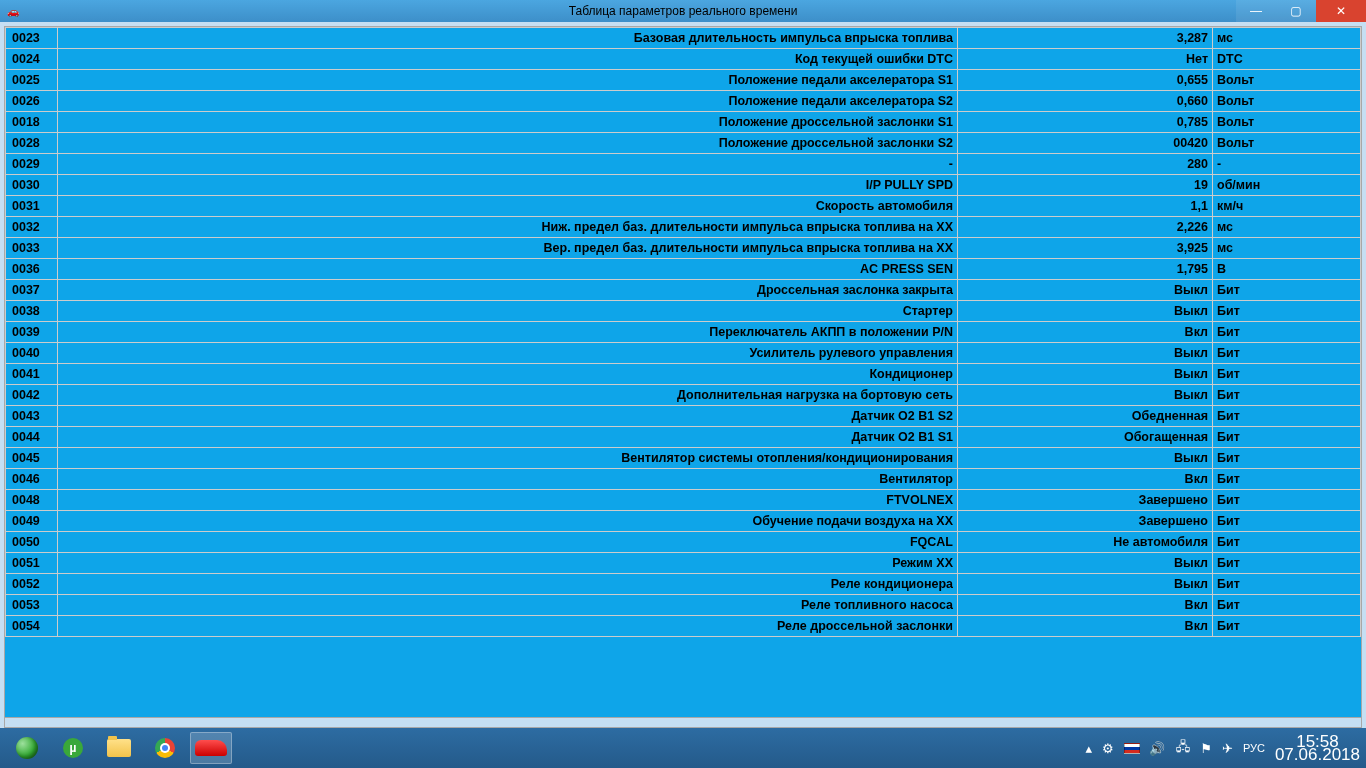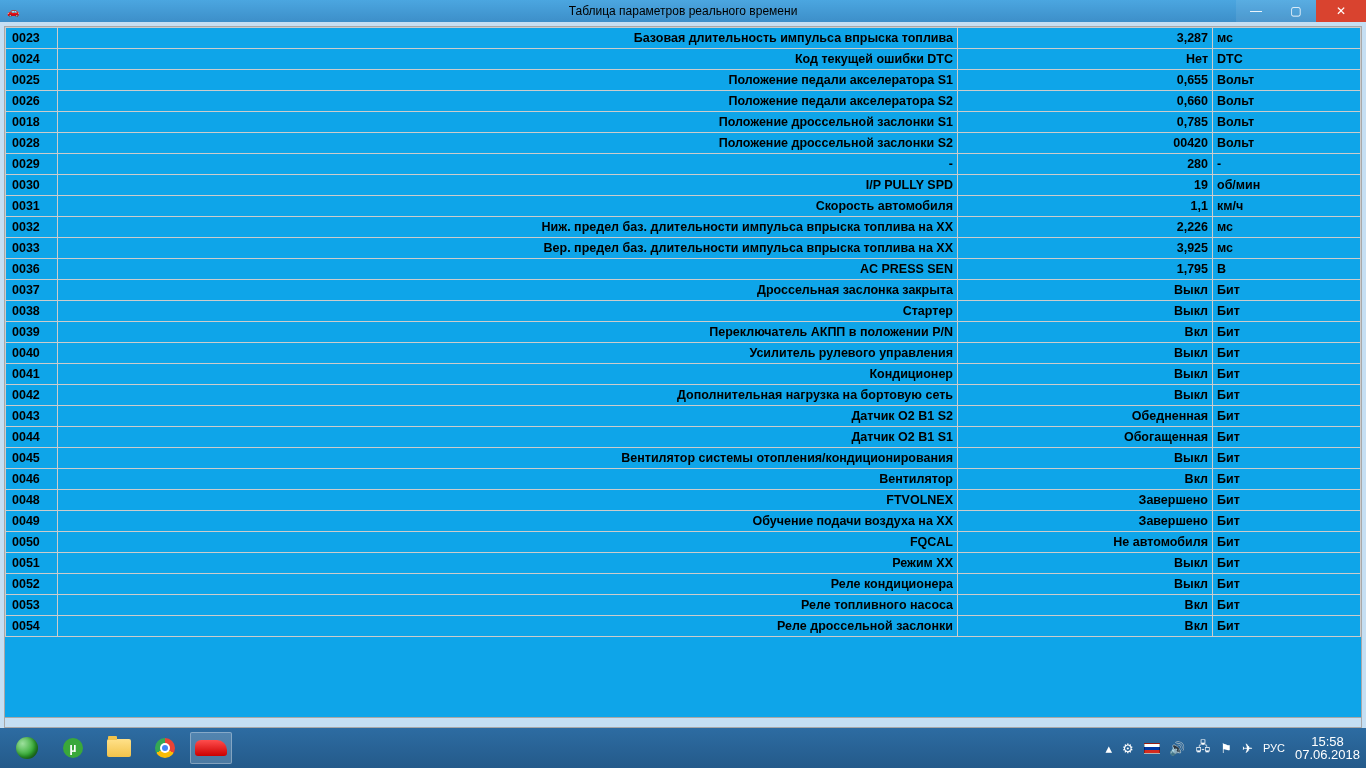--- a/index.html
+++ b/index.html
@@ -22,21 +22,21 @@
   td.id { font-weight: bold; text-align: left; padding-left: 6px; }
   td.name { font-weight: bold; text-align: right; }
   td.val { text-align: right; font-weight: bold; padding-right: 4px; }
   td.unit { font-weight: bold; text-align: left; }
   .bottom-strip { height: 10px; background: #c5dff3; margin: 0 4px; border-left: 1px solid #a8a8a8; border-right: 1px solid #a8a8a8; border-bottom: 1px solid #a8a8a8; }
   .taskbar { height: 40px; background: linear-gradient(to bottom, #2d6ca2 0%, #245a8a 100%); display: flex; align-items: center; padding: 0 4px; position: relative; }
   .task-icon { width: 42px; height: 32px; margin: 0 2px; display: flex; align-items: center; justify-content: center; border-radius: 2px; cursor: pointer; font-size: 18px; }
   .task-icon.active { background: rgba(255,255,255,0.18); box-shadow: inset 0 0 0 1px rgba(255,255,255,0.3); }
   .tray { position: absolute; right: 6px; top: 0; height: 40px; display: flex; align-items: center; gap: 10px; color: #fff; font-size: 11px; }
   .tray .ico { font-size: 13px; cursor: pointer; }
-  .tray .clock { text-align: center; line-height: 13px; font-size: 13px; }
+  .tray .clock { text-align: center; line-height: 13px; font-size: 17px; }
   .flag-ru { width: 16px; height: 11px; background: linear-gradient(to bottom, #fff 0 33%, #0039a6 33% 66%, #d52b1e 66% 100%); display: inline-block; border: 0.5px solid rgba(0,0,0,0.3); }
   .planet { width: 22px; height: 22px; border-radius: 50%; background: radial-gradient(circle at 30% 30%, #9de09d, #2fa82f 60%, #1a6d1a); box-shadow: inset -2px -2px 4px rgba(0,0,0,0.4); }
   .utorrent { width: 20px; height: 20px; border-radius: 50%; background: #3aa83a; color: #fff; font-weight: bold; font-size: 12px; display:flex; align-items:center; justify-content:center; }
   .folder { width: 24px; height: 18px; background: linear-gradient(to bottom, #ffe18a, #f2c34b); border-radius: 2px; position: relative; }
   .folder::before { content:""; position:absolute; top:-3px; left:1px; width:9px; height:4px; background:#f2c34b; border-radius:1px 1px 0 0; }
   .chrome { width:20px; height:20px; border-radius:50%; background: conic-gradient(#ea4335 0 120deg, #fbbc05 120deg 240deg, #34a853 240deg 360deg); position:relative; }
   .chrome::after { content:""; position:absolute; inset:5px; border-radius:50%; background:#fff; }
   .chrome::before { content:""; position:absolute; inset:7px; border-radius:50%; background:#4285f4; z-index:1; }
   .car { width: 32px; height: 16px; background: linear-gradient(to bottom, #ff4d4d, #cc0000); border-radius: 6px 10px 3px 3px; position: relative; }
 </style>

